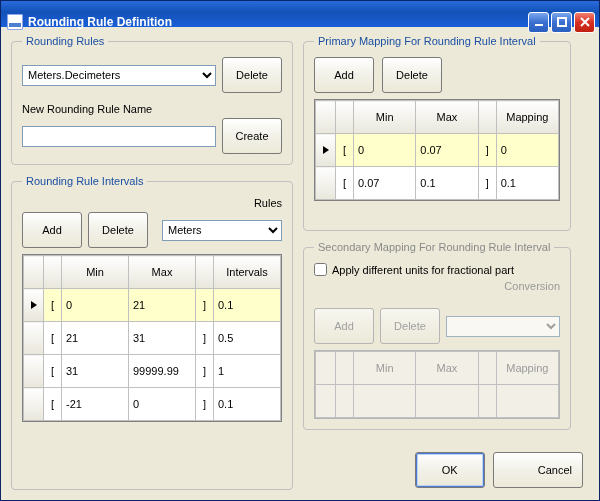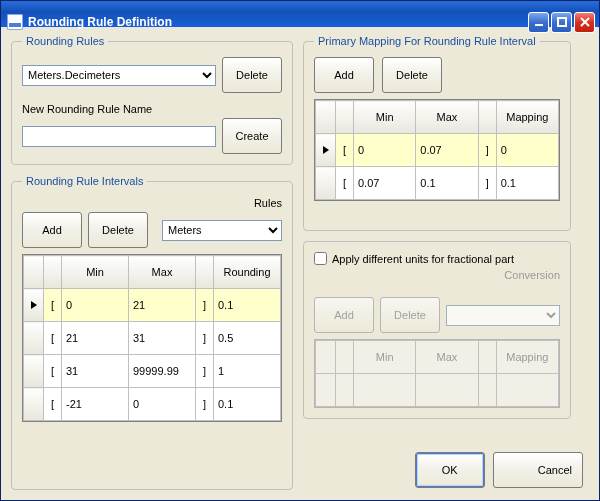--- a/index.html
+++ b/index.html
@@ -222,21 +222,21 @@
                 <col style="width:18px">
                 <col>
             </colgroup>
             <thead>
               <tr>
                 <th></th>
                   <th></th>
                 <th>Min</th>
                 <th>Max</th>
                 <th></th>
-                <th>Rounding</th>
+                <th>Intervals</th>
               </tr>
             </thead>
             <tbody id="intervals-body">
                 <tr class="sel">
                   <td class="rowhdr"><span class="tri"></span></td>
                   <td class="c data">[</td>
                   <td class="data">0</td>
                   <td class="data">21</td>
                   <td class="c data">]</td>
                   <td class="data">0.1</td>
@@ -316,20 +316,21 @@
                   <td class="data">0.1</td>
                   <td class="c data">]</td>
                   <td class="data">0.1</td>
                 </tr>
               </tbody>
           </table>
         </div>
       </fieldset>
 
       <fieldset class="group disabled">
+        <legend>Secondary Mapping For Rounding Rule Interval</legend>
         <label class="chk" style="margin-bottom:4px; color:#000;">
           <input type="checkbox" id="chk-apply" style="">
           <span>Apply different units for fractional part</span>
         </label>
         <div class="conv-right">Conversion</div>
         <div class="row" style="margin-bottom:6px;">
           <button class="btn disabled" disabled="">Add</button>
           <button class="btn disabled" disabled="">Delete</button>
           <select class="sel" style="flex:1;" disabled=""></select>
         </div>

